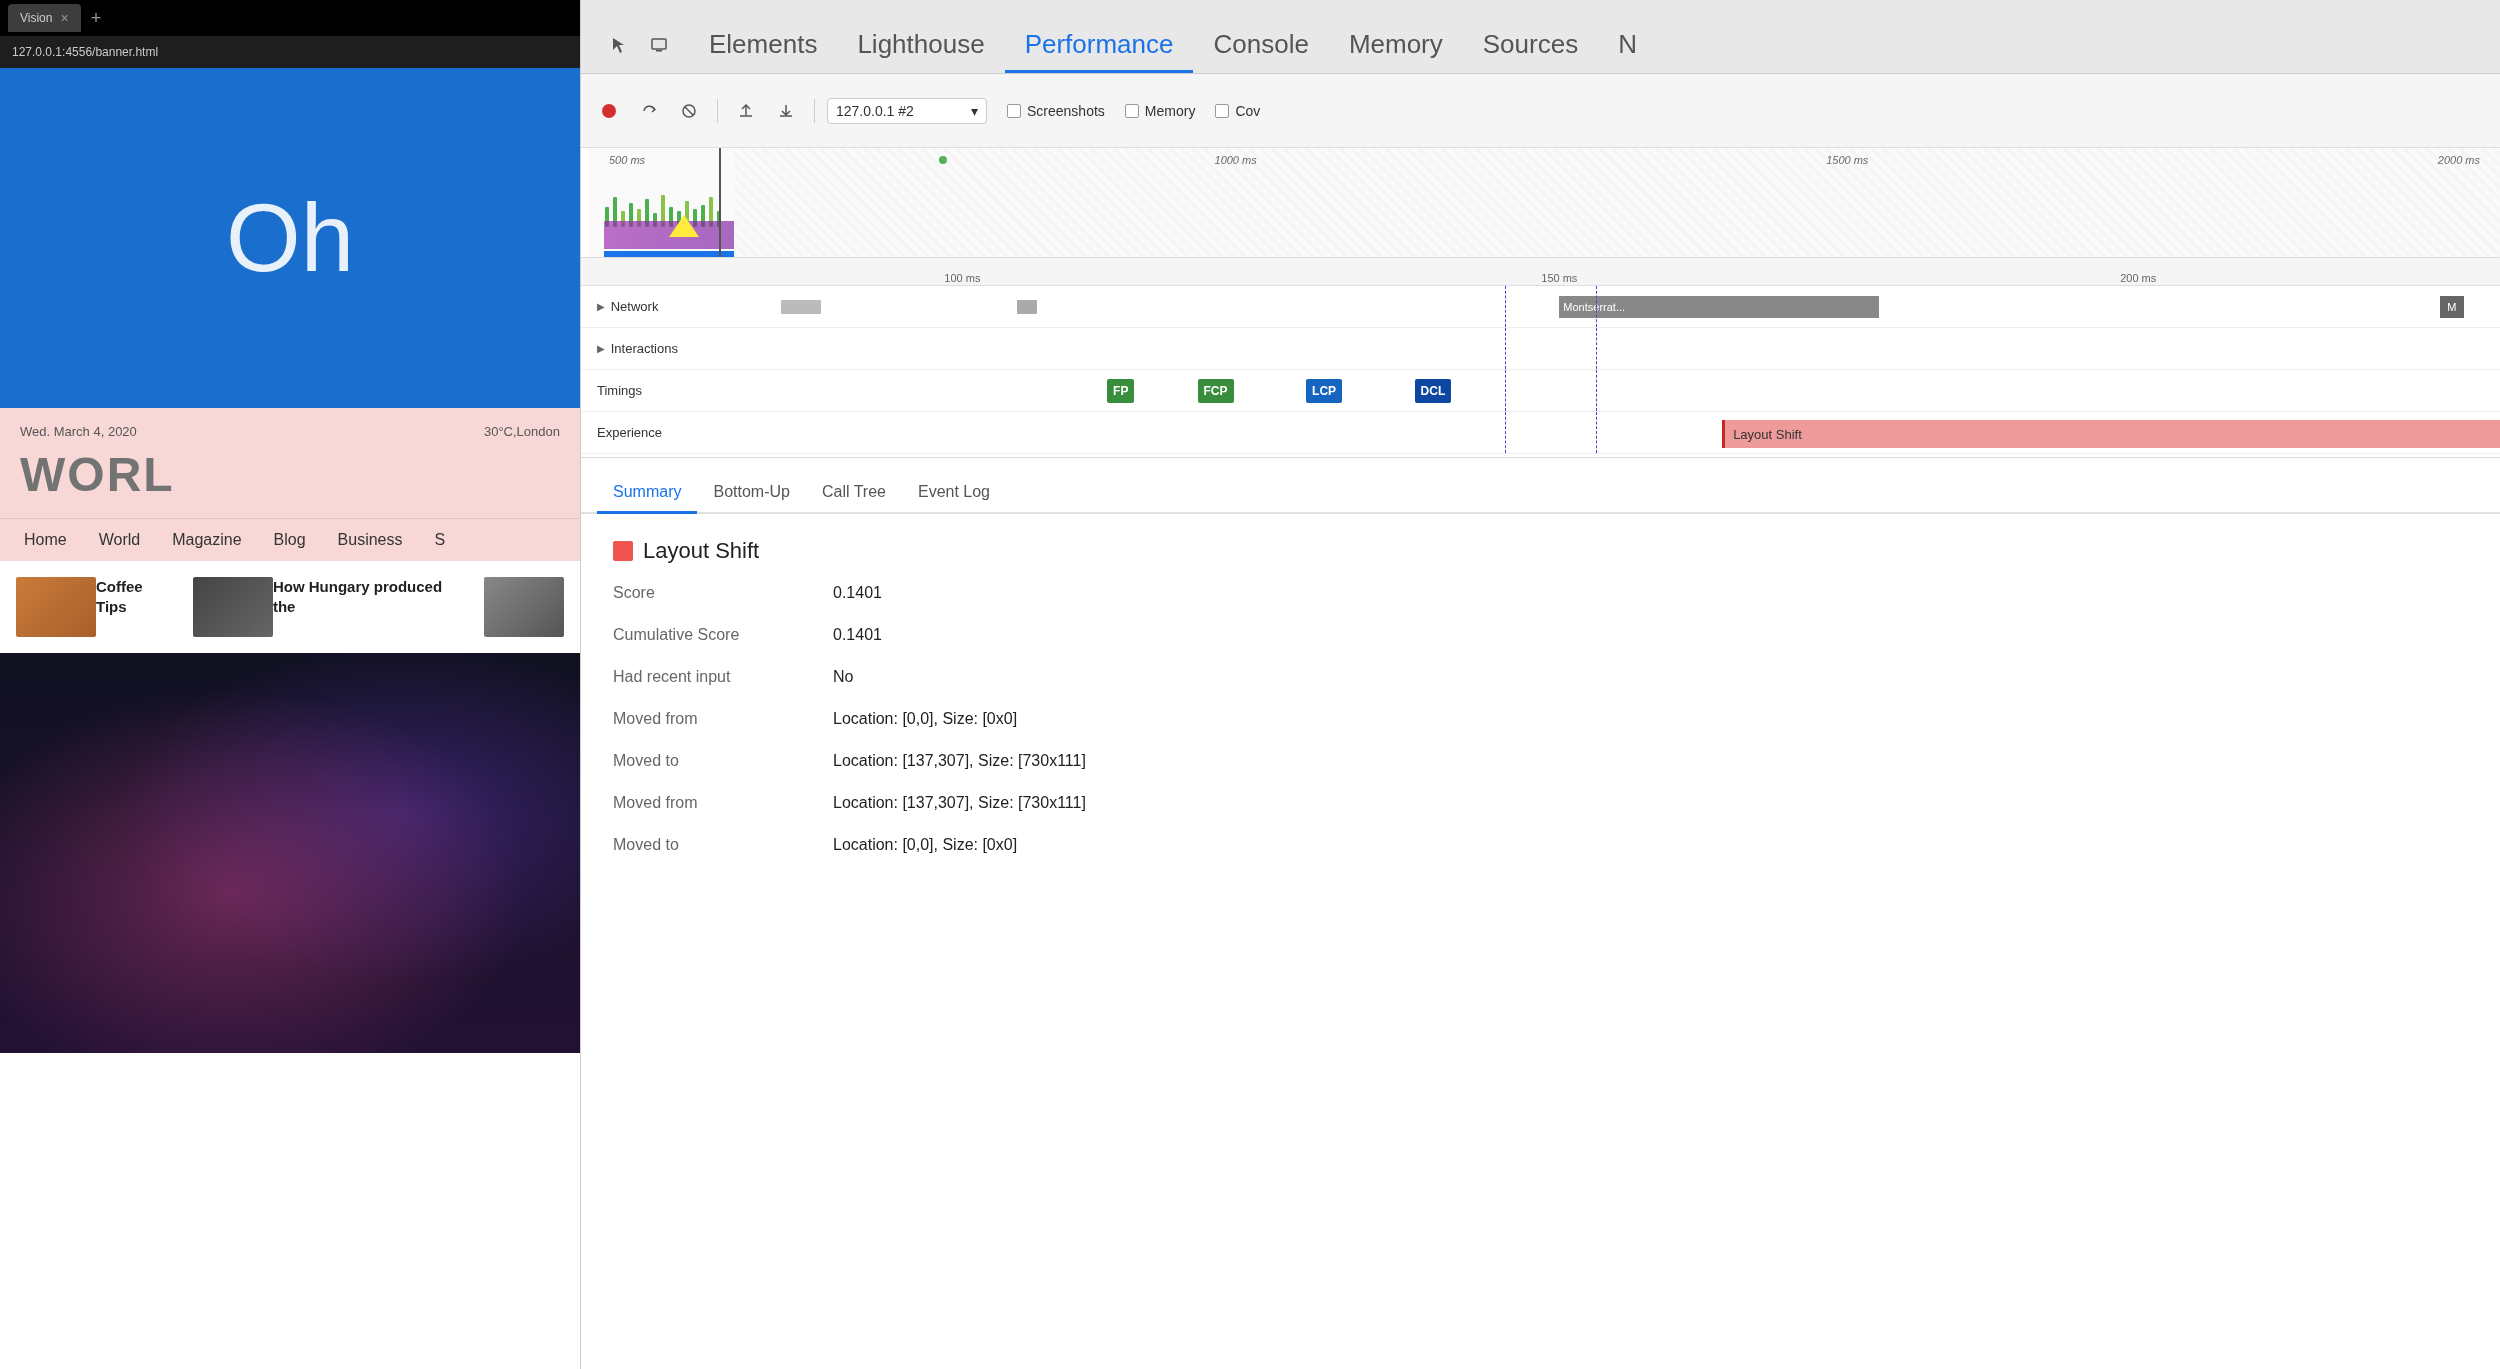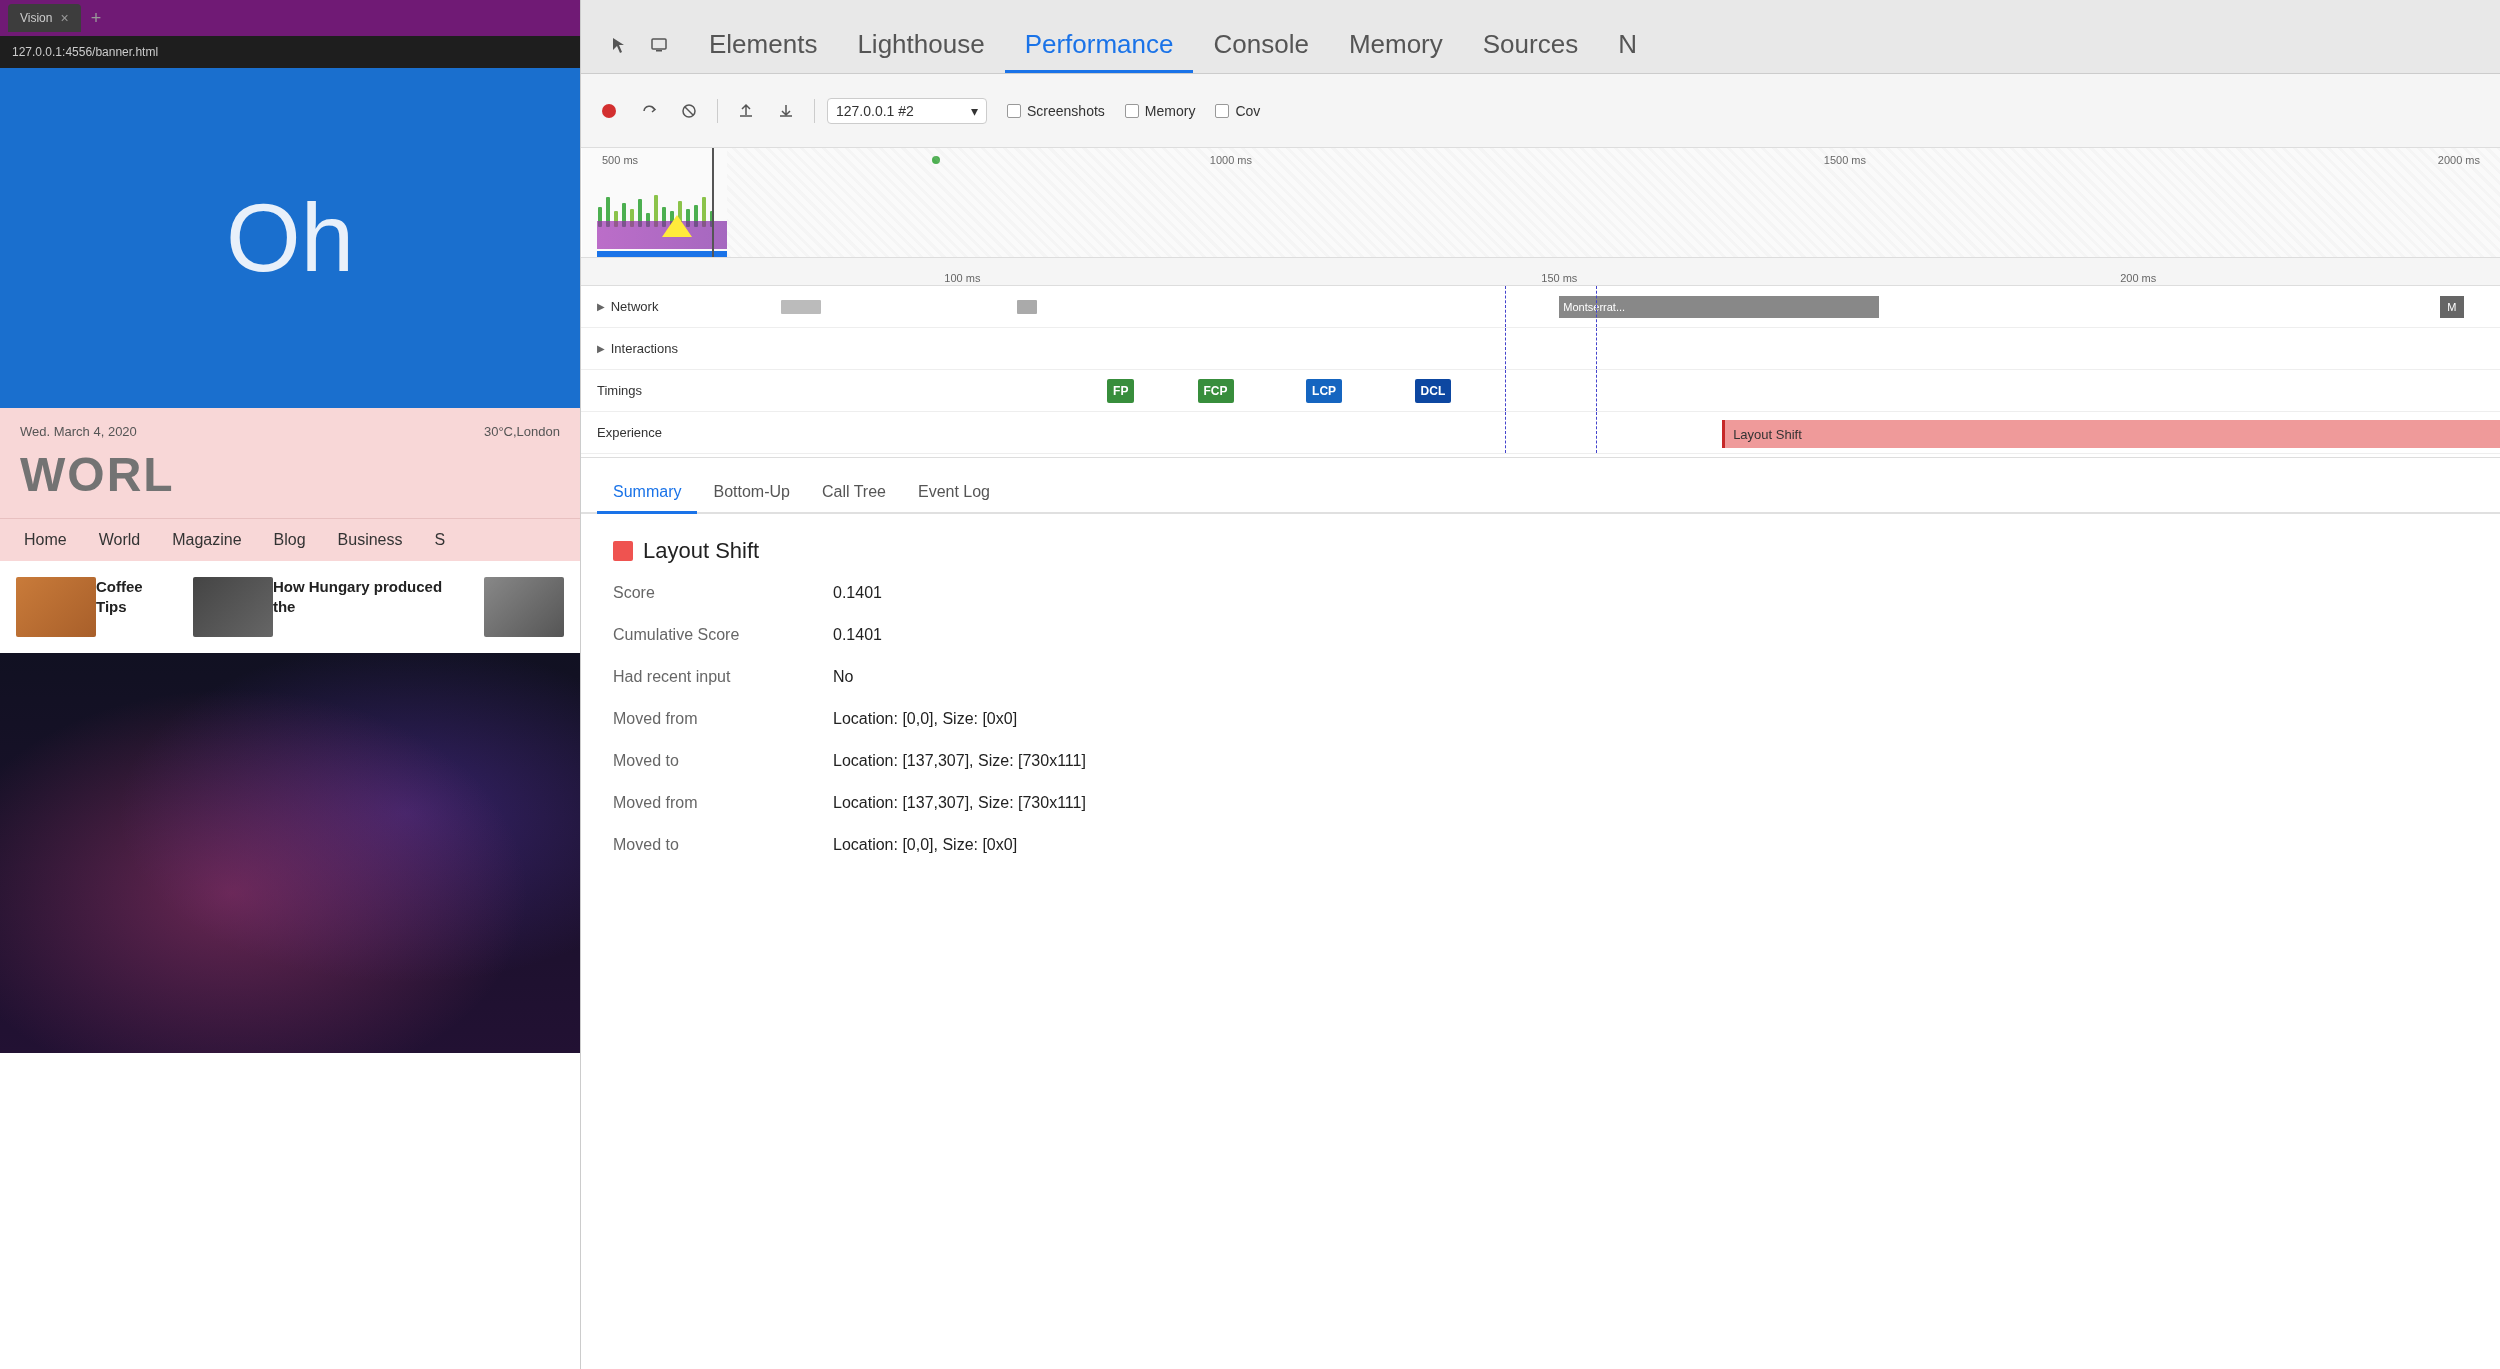--- a/index.html
+++ b/index.html
@@ -9,21 +9,21 @@
     .browser-content {
       width: 580px;
       height: 1369px;
       background: #fff;
       flex-shrink: 0;
       overflow: hidden;
       position: relative;
     }
 
     .browser-tab-bar {
-      background: #701a75;
+      background: #000000;
       height: 36px;
       display: flex;
       align-items: center;
       padding: 0 8px;
       gap: 4px;
     }
 
     .tab-item {
       background: #3d3d3d;
       color: #ccc;
@@ -299,23 +299,24 @@
       background: #fff;
       border-bottom: 1px solid #ddd;
       position: relative;
       flex-shrink: 0;
       overflow: hidden;
     }
 
     
     .minimap {
       position: absolute;
-      top: 0; left: 1px; right: 0;
+      top: 0; left: 8px; right: 0;
       height: 100%;
       background: #fafafa;
+      font-style: italic;
     }
 
     
     .activity-bar {
       position: absolute;
       bottom: 30px;
       width: 4px;
       background: #4caf50;
       border-radius: 1px;
     }

